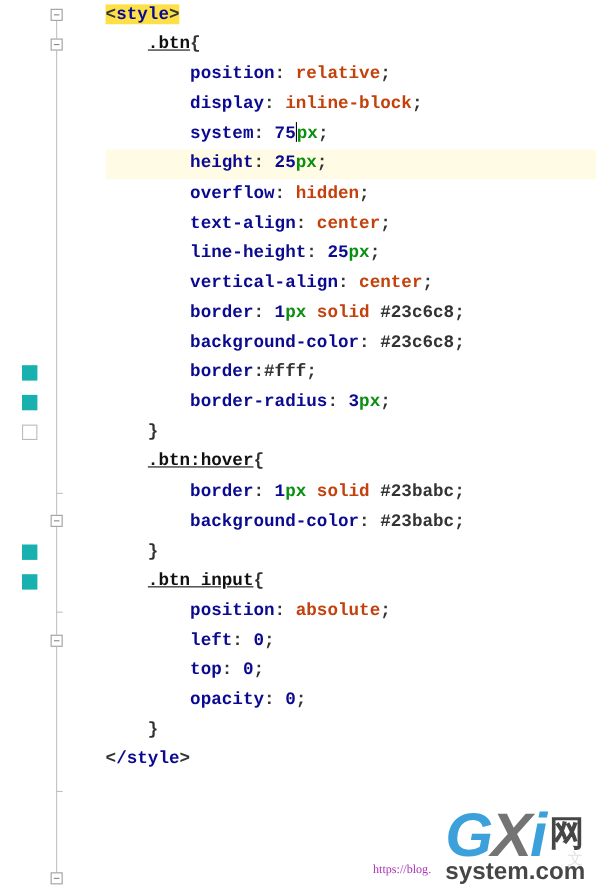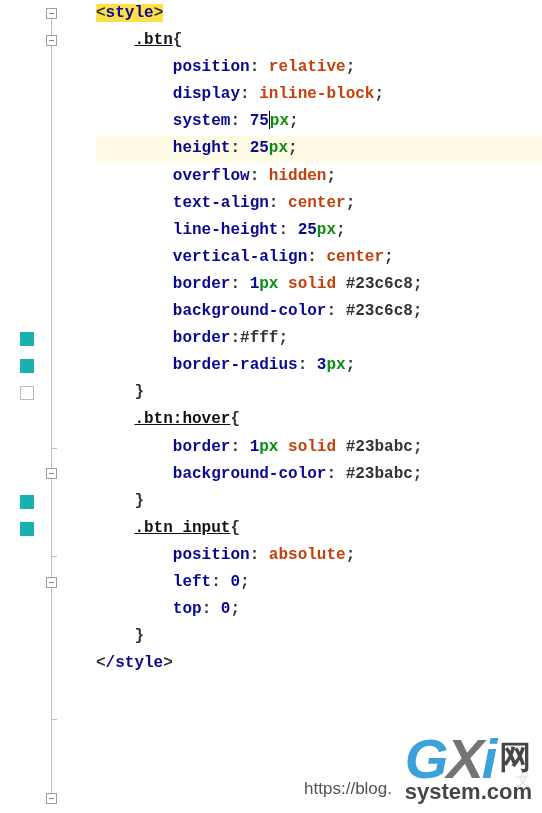--- a/index.html
+++ b/index.html
@@ -131,21 +131,21 @@
     font-weight: bold;
     font-style: italic;
     color: #2896d6;
     letter-spacing: -2px;
   }
   .wm-x { color: #666; font-style: italic;}
   .wm-i { color: #2896d6; font-style: italic;}
   .wm-cn { font-size: 32px; color: #333; font-weight: bold; font-family: sans-serif; vertical-align: 10px; margin-left: 4px;}
   .wm-sub { font-family: Arial, sans-serif; font-size: 22px; font-weight: bold; color: #333; letter-spacing: 0; margin-top: -6px;}
   .wm-faded-cn { font-size: 14px; color: #ddd; font-family: sans-serif; position: absolute; right: 2px; top: 42px;}
-  .wm-faded-url { position:absolute; font-size: 17px; color: #404040; right: 140px; bottom: 6px; font-family: Liberation Sans, sans-serif;}
+  .wm-faded-url { position:absolute; font-size: 11px; color: #a21caf; right: 140px; bottom: 6px; font-family: Liberation Serif, serif;}
 </style>
 </head>
 <body>
 
 <div class="editor">
   <div class="gutter">
 
     <div class="fold-column">
 
       <div class="fold-line" style="top:8px; height:790px;"></div>
@@ -250,20 +250,21 @@
     <div class="code-line"><span>    </span><span class="brace">}</span></div>
 
     <div class="code-line"><span>    </span><span class="selector">.btn input</span><span class="brace">{</span></div>
 
     <div class="code-line"><span>        </span><span class="prop">position</span><span class="colon">: </span><span class="kw">absolute</span><span class="semi">;</span></div>
 
     <div class="code-line"><span>        </span><span class="prop">left</span><span class="colon">: </span><span class="num">0</span><span class="semi">;</span></div>
 
     <div class="code-line"><span>        </span><span class="prop">top</span><span class="colon">: </span><span class="num">0</span><span class="semi">;</span></div>
 
+    <div class="code-line"><span>        </span><span class="prop">opacity</span><span class="colon">: </span><span class="num">0</span><span class="semi">;</span></div>
 
     <div class="code-line"><span>    </span><span class="brace">}</span></div>
 
     <div class="code-line"><span class="angle">&lt;</span><span class="tag">/style</span><span class="angle">&gt;</span></div>
   </div>
 </div>
 
 <div class="watermark">
   <div>
     <span class="wm-g">G</span><span class="wm-g wm-x">X</span><span class="wm-g wm-i">i</span><span class="wm-cn">网</span>

